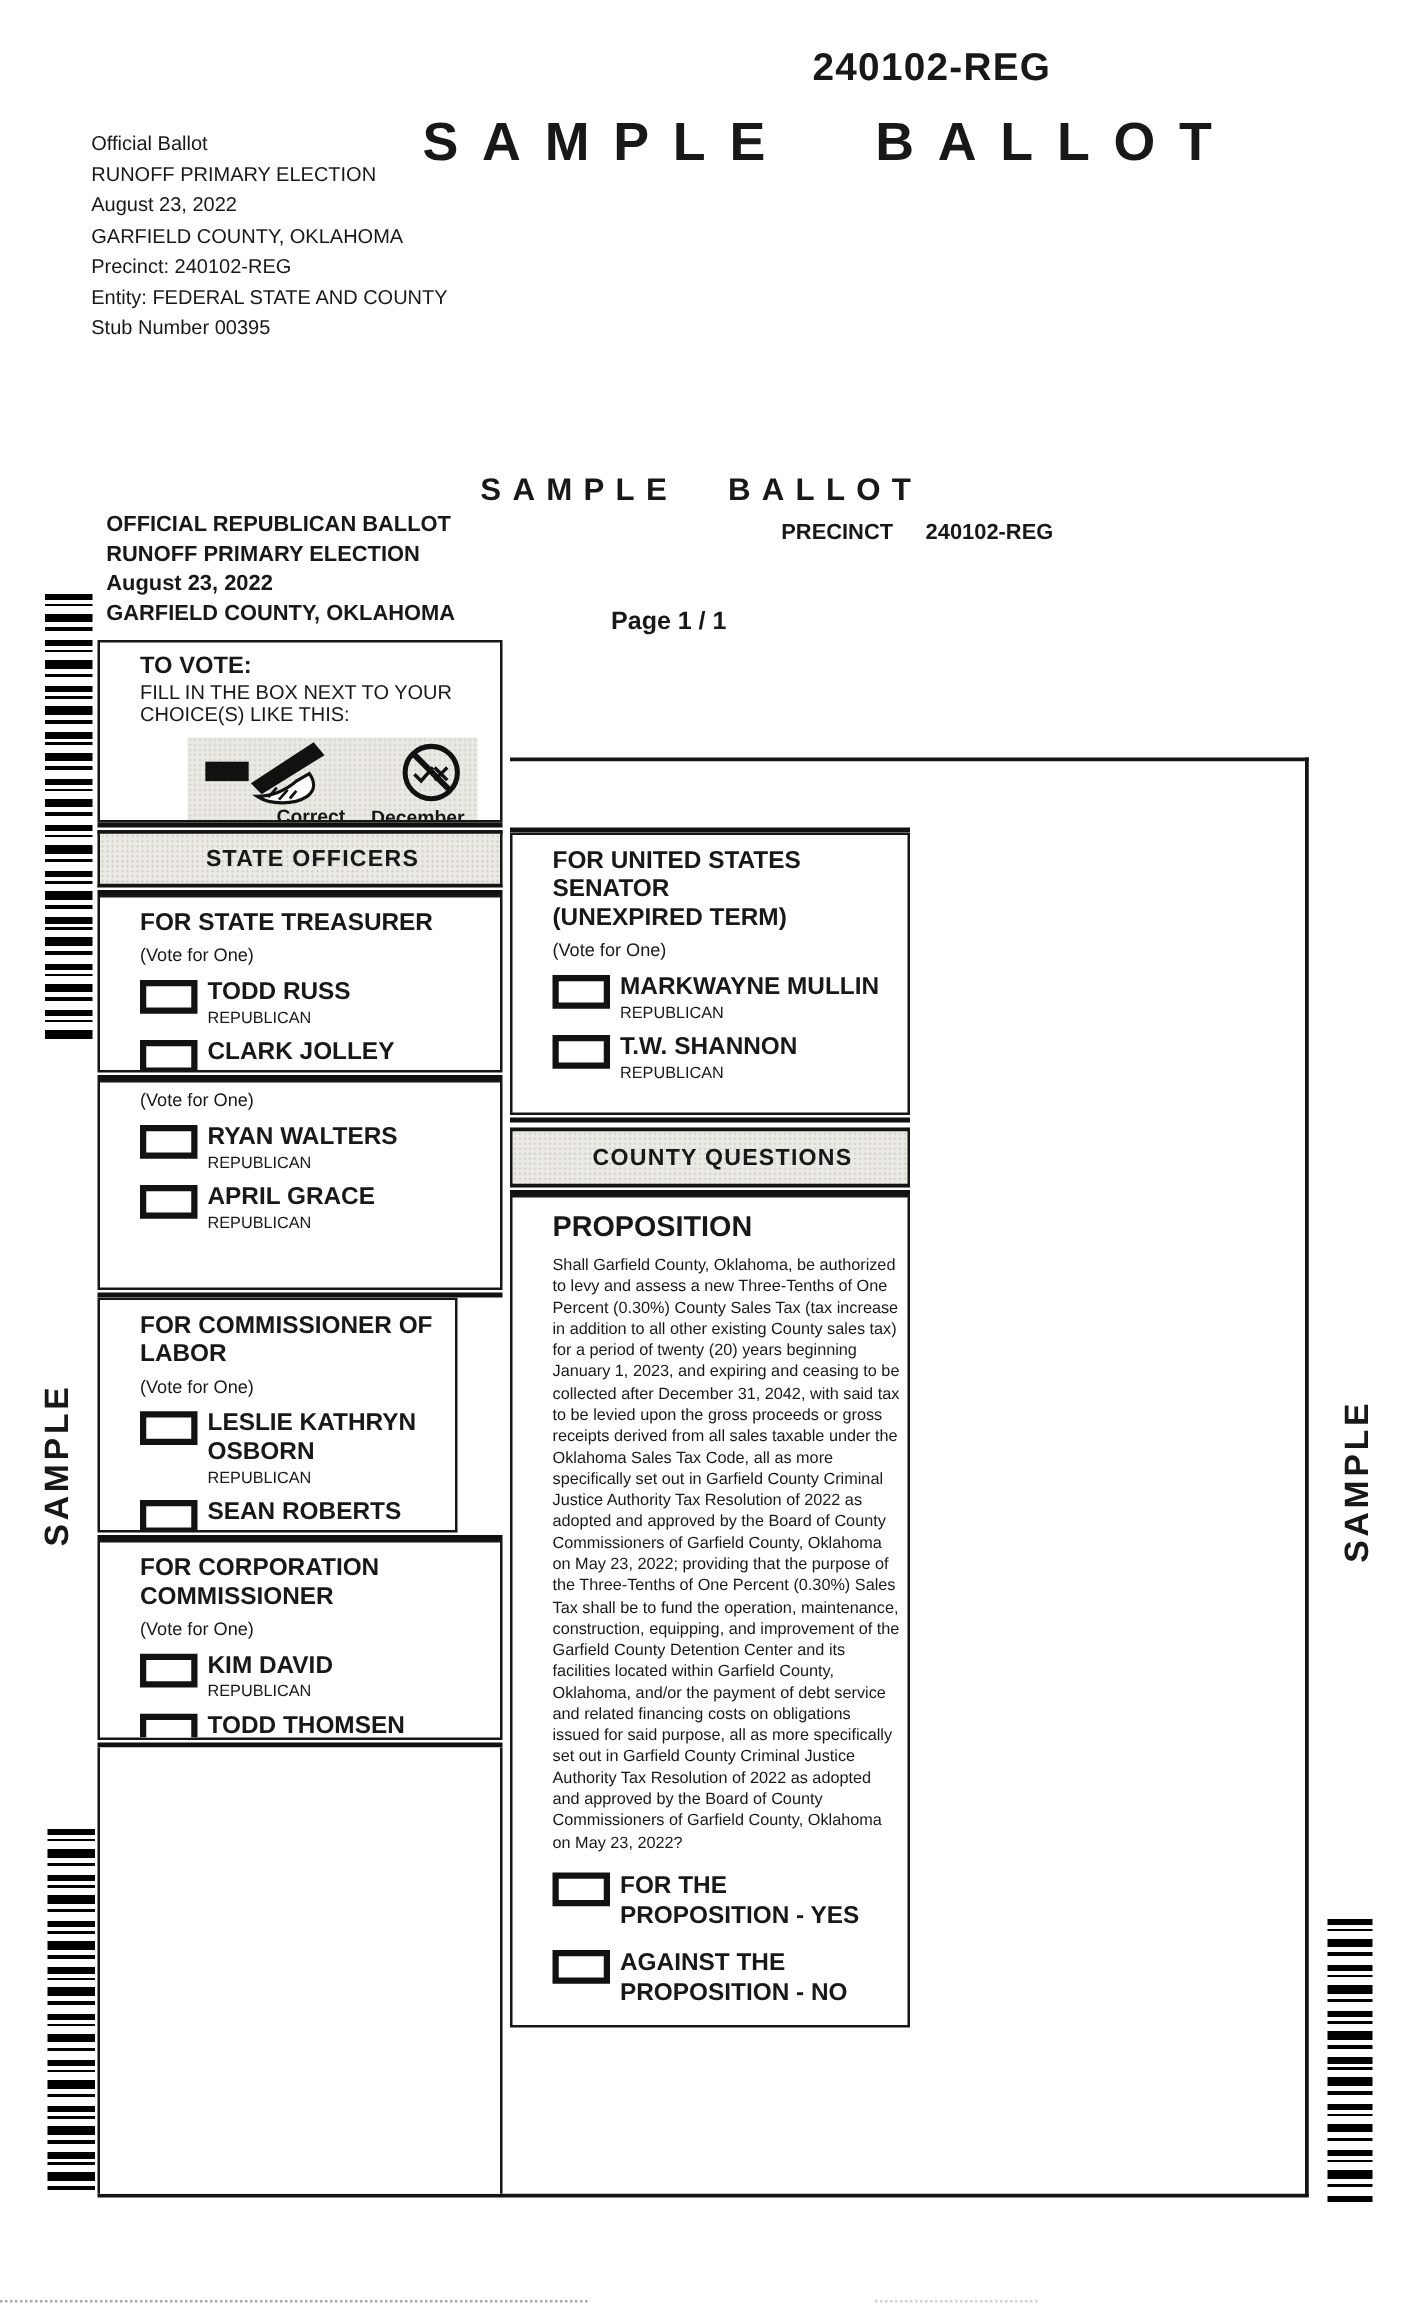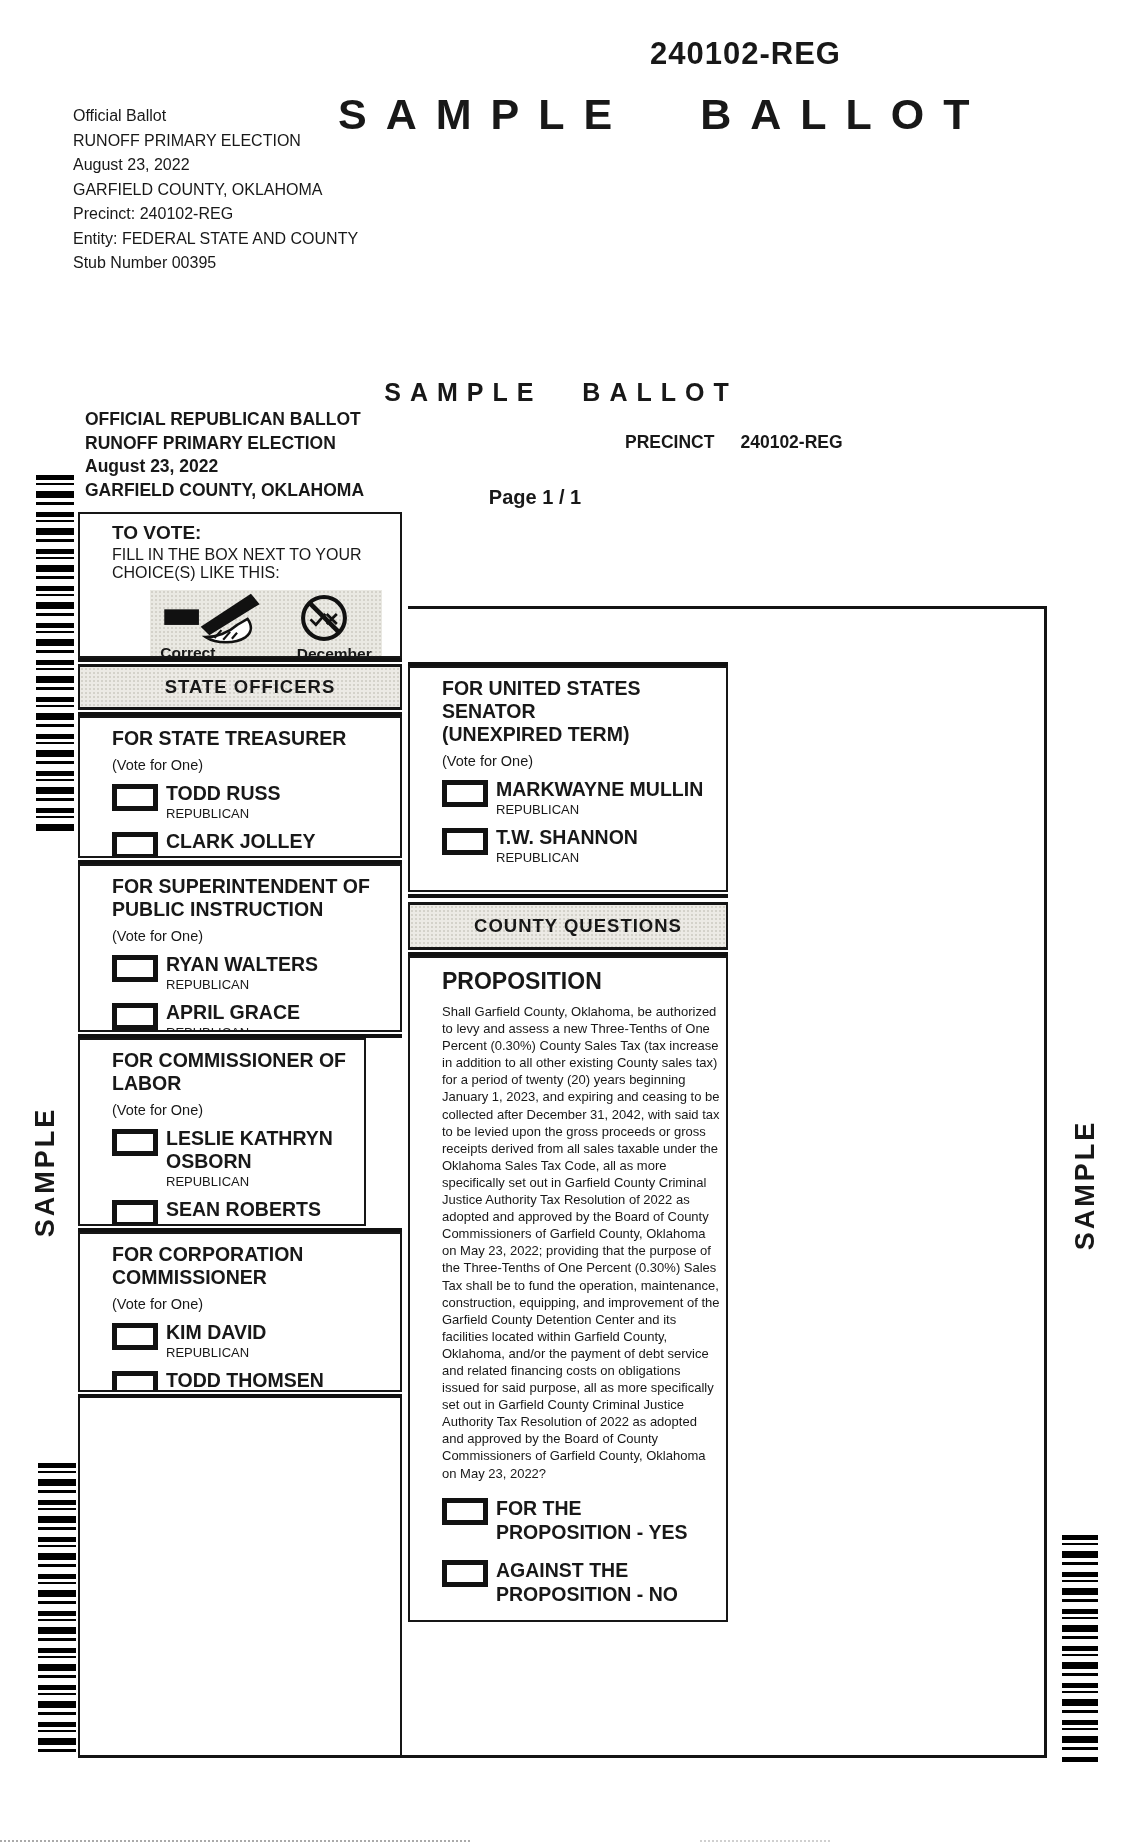--- a/index.html
+++ b/index.html
@@ -9,21 +9,21 @@
   
   .top-code{position:absolute;left:650px;top:36px;font-size:31px;font-weight:bold;letter-spacing:1px;}
   .top-sample{position:absolute;left:338px;top:90px;font-size:43px;font-weight:bold;
               letter-spacing:19px;word-spacing:38px;white-space:nowrap;}
   .top-info{position:absolute;left:73px;top:104px;font-size:16px;line-height:24.5px;}
 
   
   .mid-sample{position:absolute;left:0;top:378px;width:1122px;text-align:center;
               font-size:25px;font-weight:bold;letter-spacing:9px;word-spacing:24px;}
   .mid-left{position:absolute;left:85px;top:408px;font-size:17.5px;font-weight:bold;line-height:23.5px;}
-  .mid-precinct{position:absolute;left:625px;top:432px;font-size:17.5px;font-weight:bold;display:flex;gap:26px;}
+  .mid-precinct{position:absolute;left:625px;top:415px;font-size:17.5px;font-weight:bold;display:flex;gap:26px;}
   .page-ind{position:absolute;left:420px;top:486px;width:230px;text-align:center;font-size:20px;font-weight:bold;}
 
   
   .bx{position:absolute;box-sizing:border-box;background:#fff;border:2.5px solid #161616;overflow:hidden;padding-left:20px;}
   .sep{position:absolute;background:#111;height:4px;}
   .shaded{background-color:#eceae5;
           background-image:radial-gradient(#d4d2ca 1px, rgba(0,0,0,0) 1px);
           background-size:4px 4px;
           border-top:3.5px solid #141414;border-bottom:3.5px solid #141414;
           display:flex;align-items:center;justify-content:center;
@@ -36,21 +36,21 @@
   .cand-n{font-weight:bold;font-size:19.5px;line-height:23px;}
   .cand-p{font-size:13px;margin-top:1px;}
 
   
   .tv-title{font-weight:bold;font-size:19px;padding:8px 12px 0 12px;}
   .tv-body{font-size:16px;line-height:18px;padding:2px 12px 0 12px;white-space:pre-line;}
   .tv-strip{margin:8px 0 0 50px;width:232px;height:74px;
             background-color:#eae9e3;
             background-image:radial-gradient(#d4d2ca 1px, rgba(0,0,0,0) 1px);background-size:4px 4px;
             display:flex;align-items:center;justify-content:space-around;}
-  .tv-cell{display:flex;flex-direction:column;align-items:flex-start;}
+  .tv-cell{display:flex;flex-direction:column;align-items:flex-end;}
   .tv-label{font-weight:bold;font-size:15.5px;margin-top:-4px;}
 
   
   .prop-head{font-weight:bold;font-size:23px;padding:10px 12px 0 12px;}
   .prop-body{font-size:13px;line-height:17.1px;padding:8px 8px 0 12px;width:298px;box-sizing:border-box;}
   .opt{display:flex;margin:14px 0 0 12px;}
   .opt-l{margin-left:8px;font-weight:bold;font-size:19.5px;line-height:24px;white-space:pre-line;}
 
   
   .vsample{position:absolute;width:170px;height:40px;text-align:center;
@@ -150,21 +150,20 @@
       <div class="chk"></div>
       <div class="cand-t">
         <div class="cand-n">CLARK JOLLEY</div>
         <div class="cand-p">REPUBLICAN</div>
       </div>
     </div>
   </div>
   <div class="sep" style="left:78px;top:860px;width:324px;"></div>
 
   <div class="bx" style="left:78px;top:864px;width:324px;height:168px;">
-    <div class="contest-title">FOR SUPERINTENDENT OF PUBLIC INSTRUCTION</div>
     <div class="vote-for">(Vote for One)</div>
     <div class="cand">
       <div class="chk"></div>
       <div class="cand-t">
         <div class="cand-n">RYAN WALTERS</div>
         <div class="cand-p">REPUBLICAN</div>
       </div>
     </div>
     <div class="cand">
       <div class="chk"></div>

